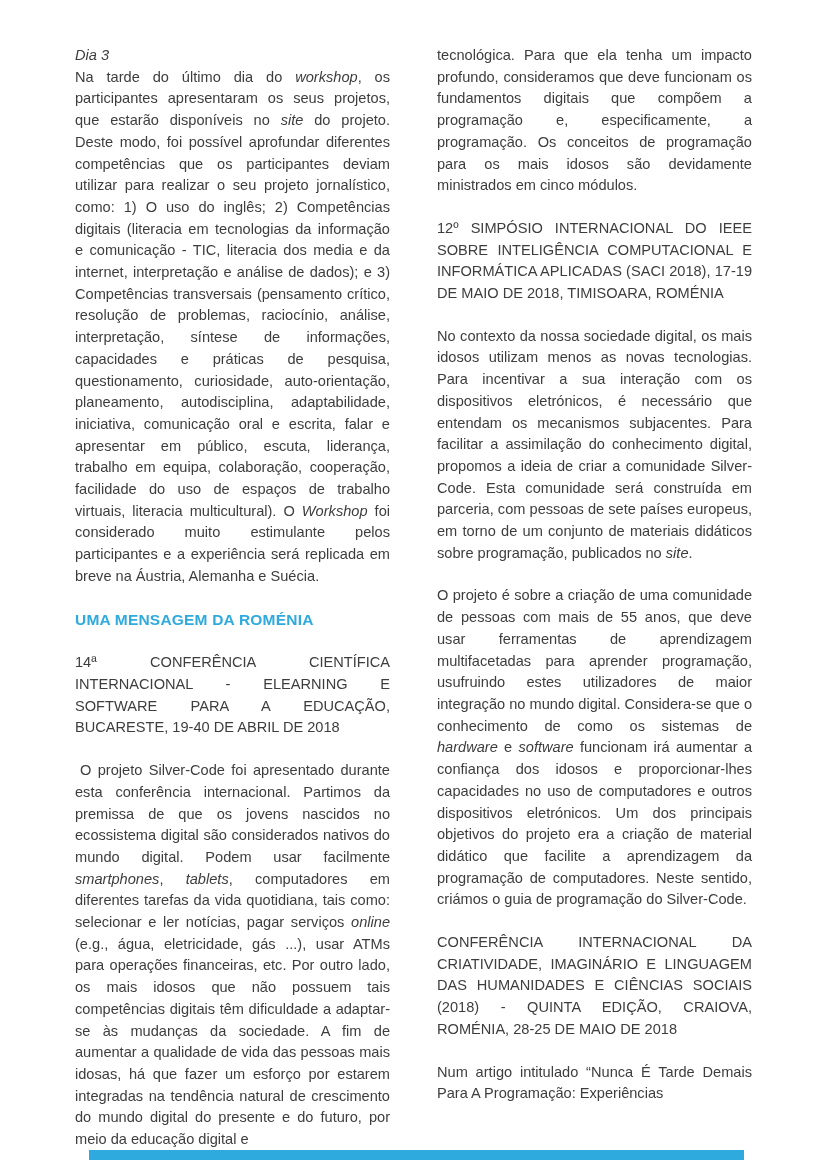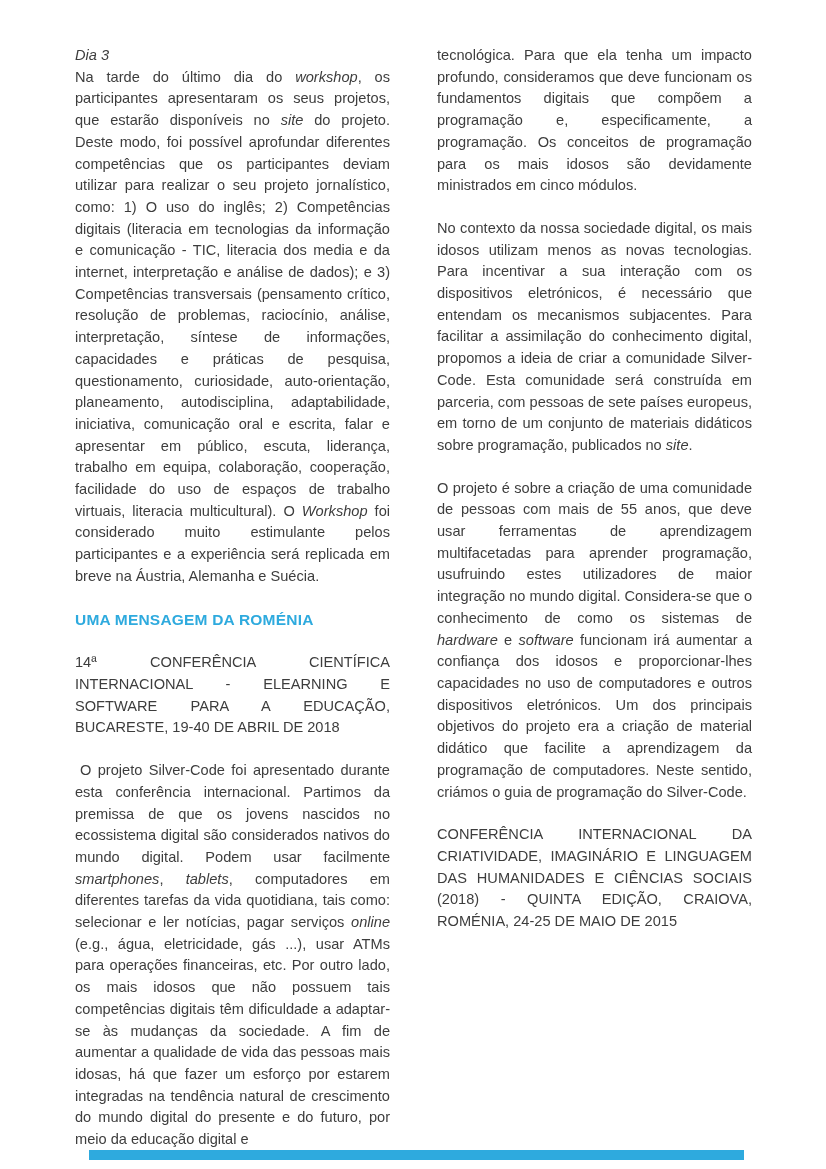--- a/index.html
+++ b/index.html
@@ -63,21 +63,23 @@
     <div class="col">
       <p class="day-label"><em>Dia 3</em></p>
       <p>Na tarde do último dia do <em>workshop</em>, os participantes apresentaram os seus projetos, que estarão disponíveis no <em>site</em> do projeto. Deste modo, foi possível aprofundar diferentes competências que os participantes deviam utilizar para realizar o seu projeto jornalístico, como: 1) O uso do inglês; 2) Competências digitais (literacia em tecnologias da informação e comunicação - TIC, literacia dos media e da internet, interpretação e análise de dados); e 3) Competências transversais (pensamento crítico, resolução de problemas, raciocínio, análise, interpretação, síntese de informações, capacidades e práticas de pesquisa, questionamento, curiosidade, auto-orientação, planeamento, autodisciplina, adaptabilidade, iniciativa, comunicação oral e escrita, falar e apresentar em público, escuta, liderança, trabalho em equipa, colaboração, cooperação, facilidade do uso de espaços de trabalho virtuais, literacia multicultural). O <em>Workshop</em> foi considerado muito estimulante pelos participantes e a experiência será replicada em breve na Áustria, Alemanha e Suécia.</p>
       <h2 class="section-heading accent-text" style="color: rgb(46, 170, 222);">UMA MENSAGEM DA ROMÉNIA</h2>
       <p>14ª CONFERÊNCIA CIENTÍFICA INTERNACIONAL - ELEARNING E SOFTWARE PARA A EDUCAÇÃO, BUCARESTE, 19-40 DE ABRIL DE 2018</p>
       <p class="indent-sm">O projeto Silver-Code foi apresentado durante esta conferência internacional. Partimos da premissa de que os jovens nascidos no ecossistema digital são considerados nativos do mundo digital. Podem usar facilmente <em>smartphones</em>, <em>tablets</em>, computadores em diferentes tarefas da vida quotidiana, tais como: selecionar e ler notícias, pagar serviços <em>online</em> (e.g., água, eletricidade, gás ...), usar ATMs para operações financeiras, etc. Por outro lado, os mais idosos que não possuem tais competências digitais têm dificuldade a adaptar-se às mudanças da sociedade. A fim de aumentar a qualidade de vida das pessoas mais idosas, há que fazer um esforço por estarem integradas na tendência natural de crescimento do mundo digital do presente e do futuro, por meio da educação digital e</p>
     </div>
 
     <div class="col">
       <p>tecnológica. Para que ela tenha um impacto profundo, consideramos que deve funcionam os fundamentos digitais que compõem a programação e, especificamente, a programação. Os conceitos de programação para os mais idosos são devidamente ministrados em cinco módulos.</p>
+      <p>12º SIMPÓSIO INTERNACIONAL DO IEEE SOBRE INTELIGÊNCIA COMPUTACIONAL E INFORMÁTICA APLICADAS (SACI 2018), 17-19 DE MAIO DE 2018, TIMISOARA, ROMÉNIA</p>
       <p>No contexto da nossa sociedade digital, os mais idosos utilizam menos as novas tecnologias. Para incentivar a sua interação com os dispositivos eletrónicos, é necessário que entendam os mecanismos subjacentes. Para facilitar a assimilação do conhecimento digital, propomos a ideia de criar a comunidade Silver-Code. Esta comunidade será construída em parceria, com pessoas de sete países europeus, em torno de um conjunto de materiais didáticos sobre programação, publicados no <em>site</em>.</p>
       <p>O projeto é sobre a criação de uma comunidade de pessoas com mais de 55 anos, que deve usar ferramentas de aprendizagem multifacetadas para aprender programação, usufruindo estes utilizadores de maior integração no mundo digital. Considera-se que o conhecimento de como os sistemas de <em>hardware</em> e <em>software</em> funcionam irá aumentar a confiança dos idosos e proporcionar-lhes capacidades no uso de computadores e outros dispositivos eletrónicos. Um dos principais objetivos do projeto era a criação de material didático que facilite a aprendizagem da programação de computadores. Neste sentido, criámos o guia de programação do Silver-Code.</p>
-      <p>CONFERÊNCIA INTERNACIONAL DA CRIATIVIDADE, IMAGINÁRIO E LINGUAGEM DAS HUMANIDADES E CIÊNCIAS SOCIAIS (2018) - QUINTA EDIÇÃO, CRAIOVA, ROMÉNIA, 24-25 DE MAIO DE 2015</p>
+      <p>CONFERÊNCIA INTERNACIONAL DA CRIATIVIDADE, IMAGINÁRIO E LINGUAGEM DAS HUMANIDADES E CIÊNCIAS SOCIAIS (2018) - QUINTA EDIÇÃO, CRAIOVA, ROMÉNIA, 28-25 DE MAIO DE 2018</p>
+      <p>Num artigo intitulado “Nunca É Tarde Demais Para A Programação: Experiências</p>
     </div>
 
   </div>
 
   <div class="footer-bar accent-bg" style="background: rgb(46, 170, 222);"></div>
 </div>
 
 </body></html>

